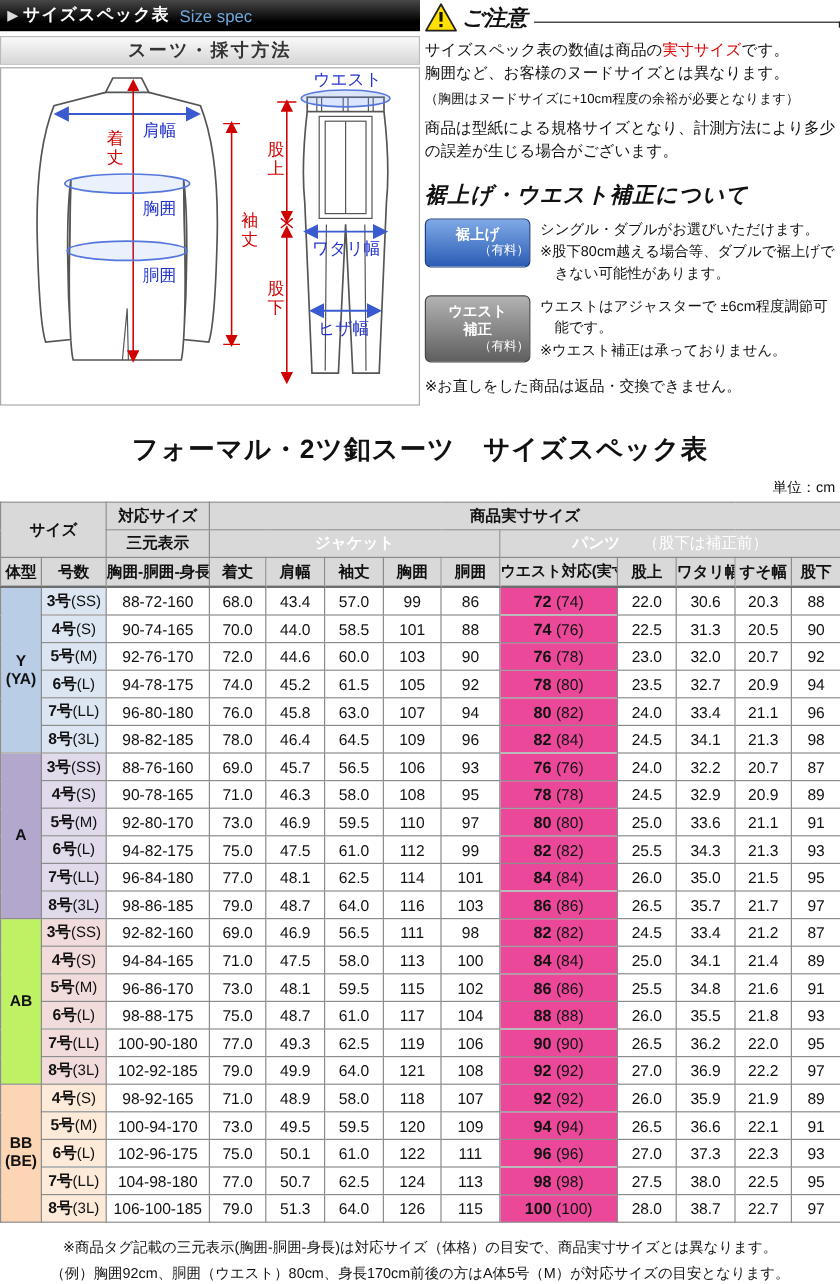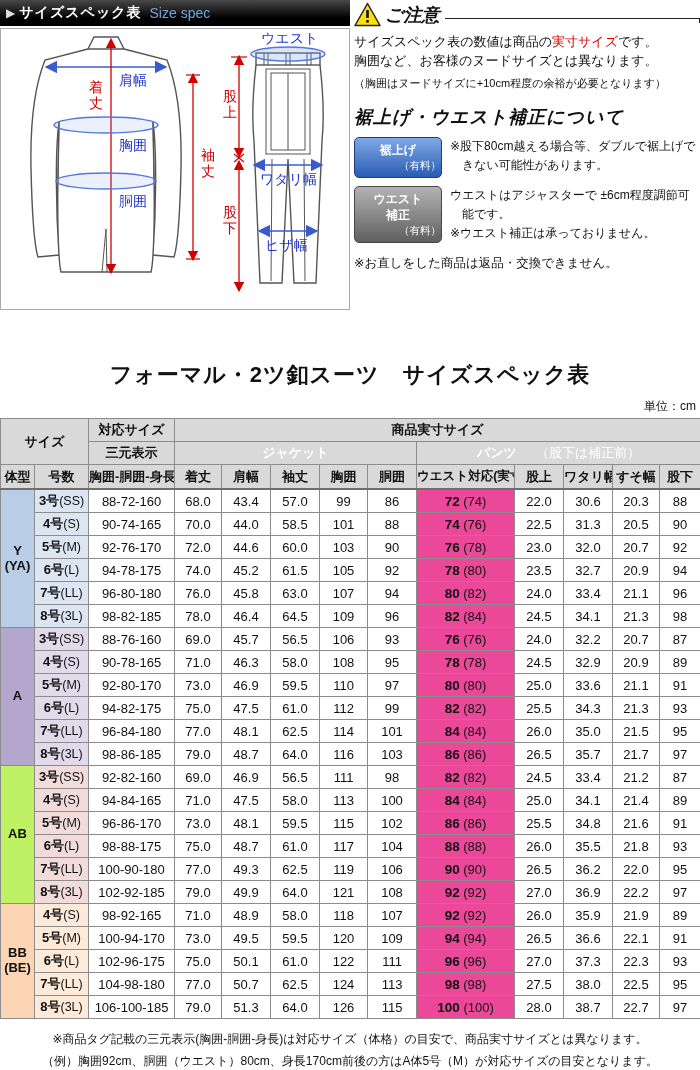--- a/index.html
+++ b/index.html
@@ -79,20 +79,21 @@
 <body>
 
 <div class="page">
 
   <div class="topleft">
     <div class="blackbar">
       <span class="arr">▶</span>
       <span class="t1">サイズスペック表</span>
       <span class="t2">Size spec</span>
     </div>
+    <div class="measurebar">スーツ・採寸方法</div>
     <div class="diagrambox">
       <svg width="346" height="280" viewBox="0 0 346 280">
         <defs>
           <marker id="aR" markerWidth="8" markerHeight="8" refX="4" refY="4" orient="auto">
             <path d="M0,0 L8,4 L0,8 Z" fill="#d00000"></path>
             </marker>
           <marker id="aRs" markerWidth="8" markerHeight="8" refX="4" refY="4" orient="auto-start-reverse">
             <path d="M0,0 L8,4 L0,8 Z" fill="#d00000"></path>
             </marker>
           <marker id="aB" markerWidth="8" markerHeight="8" refX="4" refY="4" orient="auto">
@@ -161,29 +162,31 @@
       <svg width="27" height="25" viewBox="0 0 27 25">
         <polygon points="13.5,1.5 26,23.5 1,23.5" fill="#ffe000" stroke="#222" stroke-width="1.5" stroke-linejoin="round"></polygon>
         <rect x="12.2" y="8" width="2.6" height="8" fill="#111"></rect>
         <rect x="12.2" y="18" width="2.6" height="2.6" fill="#111"></rect>
       </svg>
       <span class="ttl">ご注意</span>
       <span class="caution-line"></span>
     </div>
     <div class="c-text"><span>サイズスペック表の数値は商品の</span><span class="c-red">実寸サイズ</span><span>です。</span><br><span>胸囲など、お客様のヌードサイズとは異なります。</span></div>
     <div class="c-small">（胸囲はヌードサイズに+10cm程度の余裕が必要となります）</div>
+    <div class="c-text2">商品は型紙による規格サイズとなり、計測方法により多少の誤差が生じる場合がございます。</div>
 
     <div class="hem-title">裾上げ・ウエスト補正について</div>
     <div id="hem-rows">
         <div class="hem-row">
           <div class="badge blue">
             <div class="b-line">裾上げ</div>
             <div class="b-line fee">（有料）</div>
           </div>
           <div class="hem-text">
+            <div class="h-line">シングル・ダブルがお選びいただけます。</div>
             <div class="h-line">※股下80cm越える場合等、ダブルで裾上げできない可能性があります。</div>
           </div>
         </div>
         <div class="hem-row">
           <div class="badge gray">
             <div class="b-line">ウエスト</div>
             <div class="b-line">補正</div>
             <div class="b-line fee">（有料）</div>
           </div>
           <div class="hem-text">

